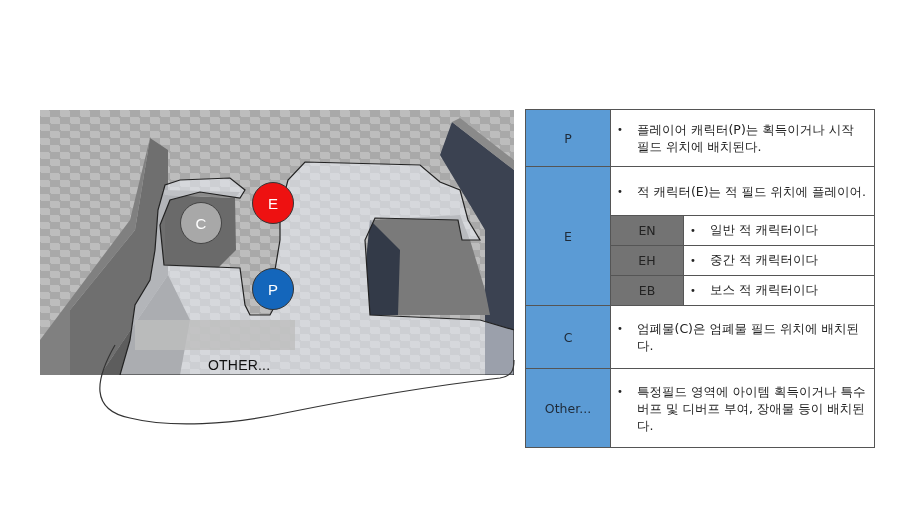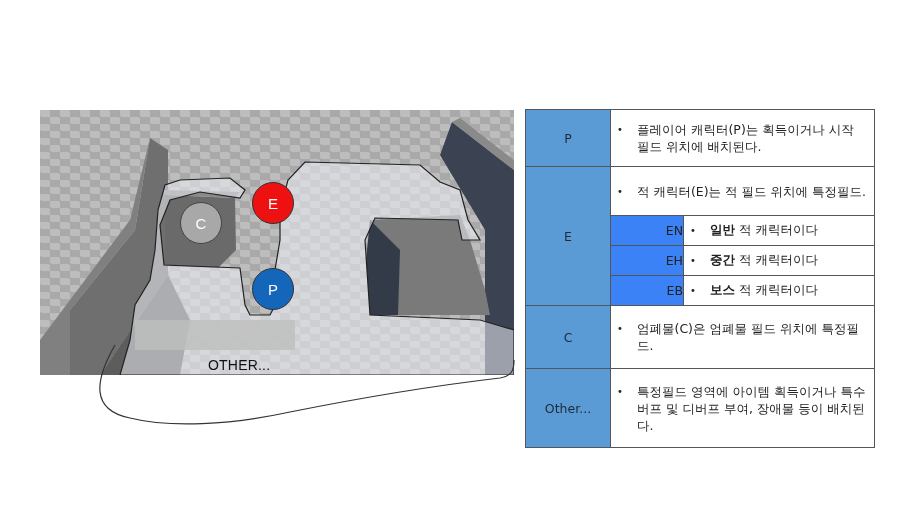--- a/index.html
+++ b/index.html
@@ -26,23 +26,23 @@
                  font-size:14px; color:#111; letter-spacing:0.2px; }
 
   
   .legend { position:absolute; left:525px; top:109px; width:350px; border-collapse:collapse;
             font-family:"DejaVu Sans", sans-serif; font-size:12.5px; color:#222; }
   .legend td { border:1px solid #555; padding:0; vertical-align:middle; }
   .key { width:84px; background:#5b9bd5; text-align:center; font-size:12.5px; color:#1e2a38; }
   .desc { background:#fff; padding:4px 6px 4px 6px !important; line-height:17px; }
   .bullet-line { display:flex; }
   .bullet { width:20px; flex:none; font-size:10px; line-height:17px; }
-  .sub-key { width:72px; background:#3b82f6; text-align:right; }
+  .sub-key { width:72px; background:#737373; text-align:center; }
   .sub-desc { background:#fff; padding:3px 6px !important; }
-  .bold { font-weight:bold; }
+  .bold { font-weight:normal; }
   .row-p td { height:48px; }
   .row-c td { height:54px; }
   .row-o td { height:70px; }
   .sub-row td { height:23px; }
 </style>
 </head>
 <body>
 
 <div class="scene">
   <svg class="overlay" width="474" height="265" viewBox="0 0 474 265">
@@ -90,21 +90,21 @@
             <span class="bullet">•</span>
       <span>플레이어 캐릭터(P)는 획득이거나 시작 필드 위치에 배치된다.</span>
           </div>
     </td>
   </tr>
   <tr>
     <td class="key" rowspan="4">E</td>
     <td class="desc" colspan="2" style="height:40px">
       <div class="bullet-line">
             <span class="bullet">•</span>
-      <span>적 캐릭터(E)는 적 필드 위치에 특정필드.</span>
+      <span>적 캐릭터(E)는 적 필드 위치에 플레이어.</span>
           </div>
     </td>
   </tr>
   <tr class="sub-row">
     <td class="sub-key">EN</td>
     <td class="sub-desc">
           <div class="bullet-line">
             <span class="bullet">•</span>
       <span><span class="bold">일반</span><span> 적 캐릭터이다</span></span>
           </div>
@@ -126,21 +126,21 @@
             <span class="bullet">•</span>
       <span><span class="bold">보스</span><span> 적 캐릭터이다</span></span>
           </div>
         </td>
   </tr>
   <tr class="row-c">
     <td class="key">C</td>
     <td class="desc" colspan="2">
       <div class="bullet-line">
             <span class="bullet">•</span>
-      <span>엄폐물(C)은 엄폐물 필드 위치에 특정필드.</span>
+      <span>엄폐물(C)은 엄폐물 필드 위치에 배치된다.</span>
           </div>
     </td>
   </tr>
   <tr class="row-o">
     <td class="key">Other...</td>
     <td class="desc" colspan="2">
       <div class="bullet-line">
             <span class="bullet">•</span>
       <span>특정필드 영역에 아이템 획득이거나 특수 버프 및 디버프 부여, 장애물 등이 배치된다.</span>
           </div>

